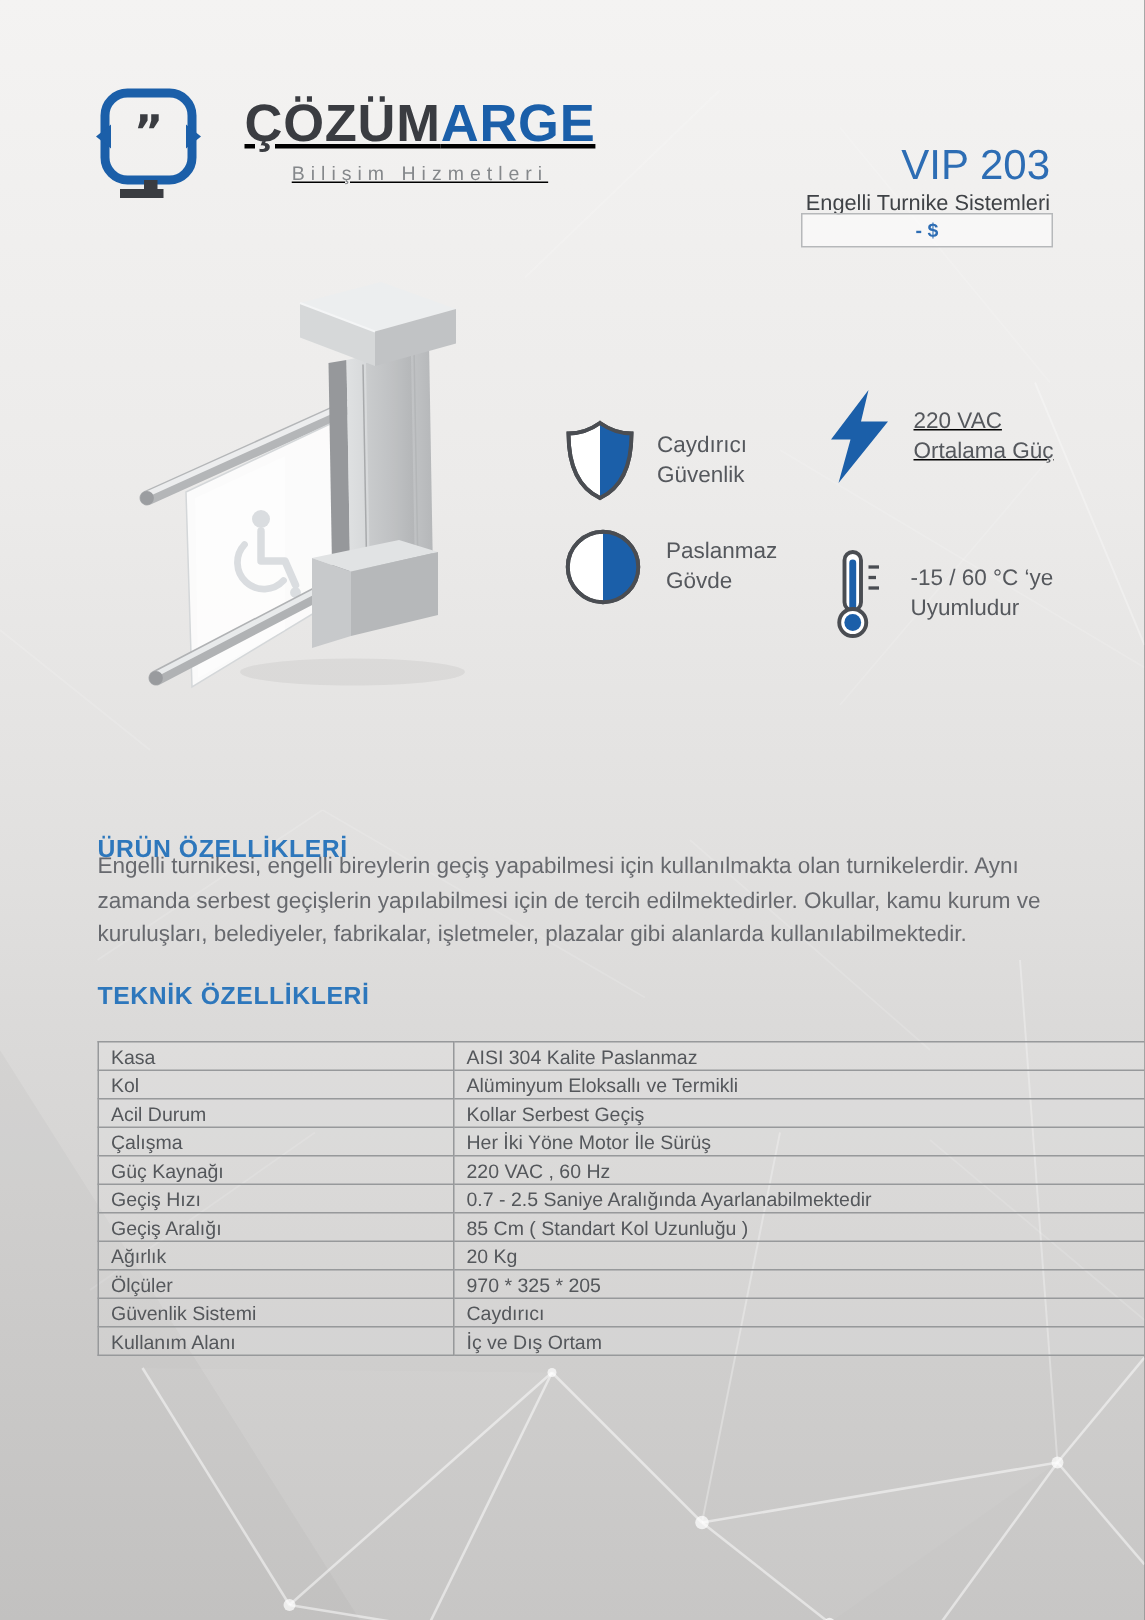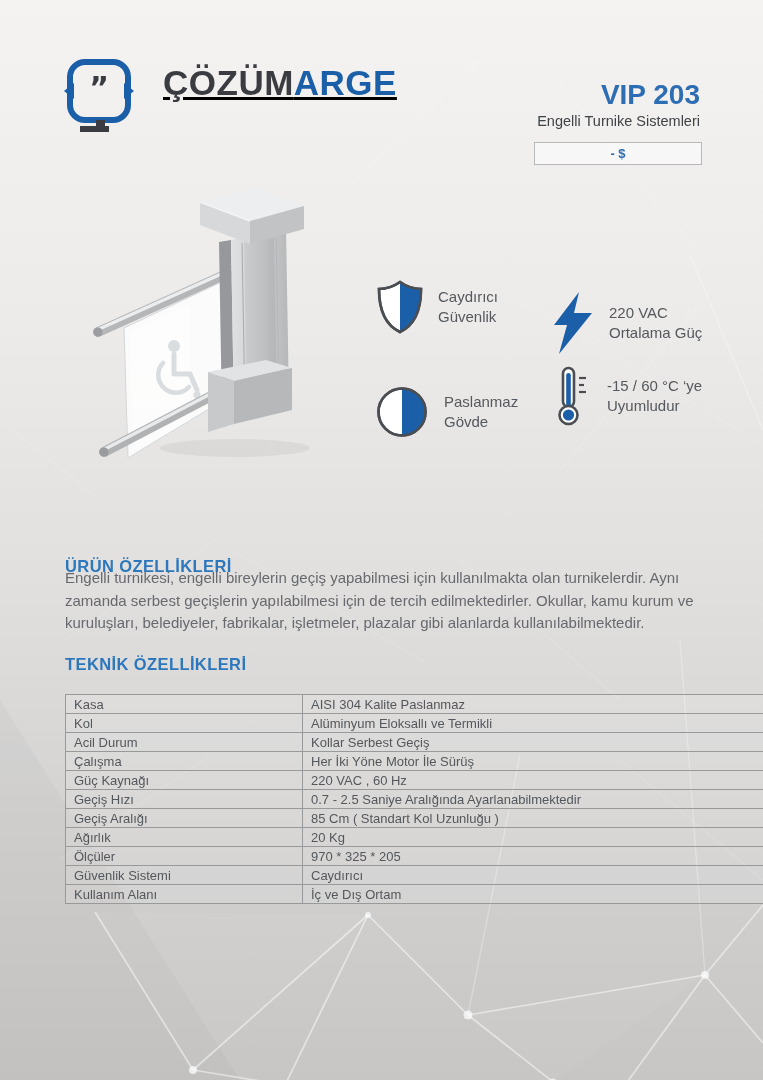--- a/index.html
+++ b/index.html
@@ -9,34 +9,34 @@
     font-family:"Liberation Sans",sans-serif;
   }
   .bg-svg{position:absolute;left:0;top:0;pointer-events:none;}
   
   .brand{position:absolute;left:63px;top:55px;display:flex;align-items:flex-start;}
   .brand-text{margin-left:28px;padding-top:10px;text-decoration:underline;}
   .brand-name{font-size:35px;font-weight:800;letter-spacing:0.5px;line-height:1;color:#3a3c41;}
   .brand-name .sec{color:#1b5fa9;}
   .brand-tagline{margin-top:8px;text-align:center;font-size:13px;letter-spacing:4px;color:#85888b;}
   .prod-head{position:absolute;right:63px;top:80px;text-align:right;}
-  .prod-code{font-size:28px;font-weight:700;color:#2d6db4;line-height:1.05;}
+  .prod-code{font-size:28px;font-weight:400;color:#2d6db4;line-height:1.05;margin-top:15px;}
   .prod-cat{font-size:14.5px;font-weight:500;color:#3f4246;margin-top:4px;}
   .price-box{
     position:absolute;left:534px;top:142px;width:166px;height:21px;
     border:1px solid #b6b8ba;background:rgba(255,255,255,0.5);
     display:flex;align-items:center;justify-content:center;
     font-size:13px;font-weight:700;color:#2d6db4;
   }
   
   .feature{position:absolute;display:flex;align-items:center;}
   .feature .txt{margin-left:15px;font-size:15px;color:#55585d;line-height:1.32;}
   .f1{left:377px;top:280px;}
-  .f2{left:552px;top:292px;}
-  .f3{left:375px;top:385px;}
+  .f2{left:552px;top:260px;text-decoration:underline;}
+  .f3{left:375px;top:351px;}
   .f4{left:554px;top:366px;}
   
   .sec-title{position:absolute;left:65px;font-size:16.5px;font-weight:600;letter-spacing:0.4px;color:#2d77bc;}
   .t1{top:557px;text-align:center;} .t2{top:655px;}
   .para{
     position:absolute;left:65px;top:567px;width:645px;
     font-size:15px;line-height:1.5;color:#67696e;
   }
   
   table.specs{
@@ -102,20 +102,21 @@
     <svg width="72" height="80" viewBox="0 0 72 80">
       <rect x="7" y="7" width="58" height="58" rx="15" fill="none" stroke="#1b5fa9" stroke-width="6"></rect>
       <polygon points="1,36 11,28 11,44" fill="#1b5fa9"></polygon>
       <polygon points="71,36 61,28 61,44" fill="#1b5fa9"></polygon>
       <text x="36" y="43" text-anchor="middle" font-family="DejaVu Sans, sans-serif" font-size="30" font-weight="bold" fill="#3a3c41">”</text>
       <rect x="33" y="65" width="9" height="6" fill="#3a3c41"></rect>
       <rect x="17" y="71" width="29" height="6" fill="#3a3c41"></rect>
     </svg>
     <div class="brand-text">
       <div class="brand-name"><span>ÇÖZÜM</span><span class="sec">ARGE</span></div>
+      <div class="brand-tagline">Bilişim Hizmetleri</div>
     </div>
   </div>
 
   <div class="prod-head">
     <div class="prod-code">VIP 203</div>
     <div class="prod-cat">Engelli Turnike Sistemleri</div>
   </div>
 
   <div class="price-box">
     <span>- $</span>

